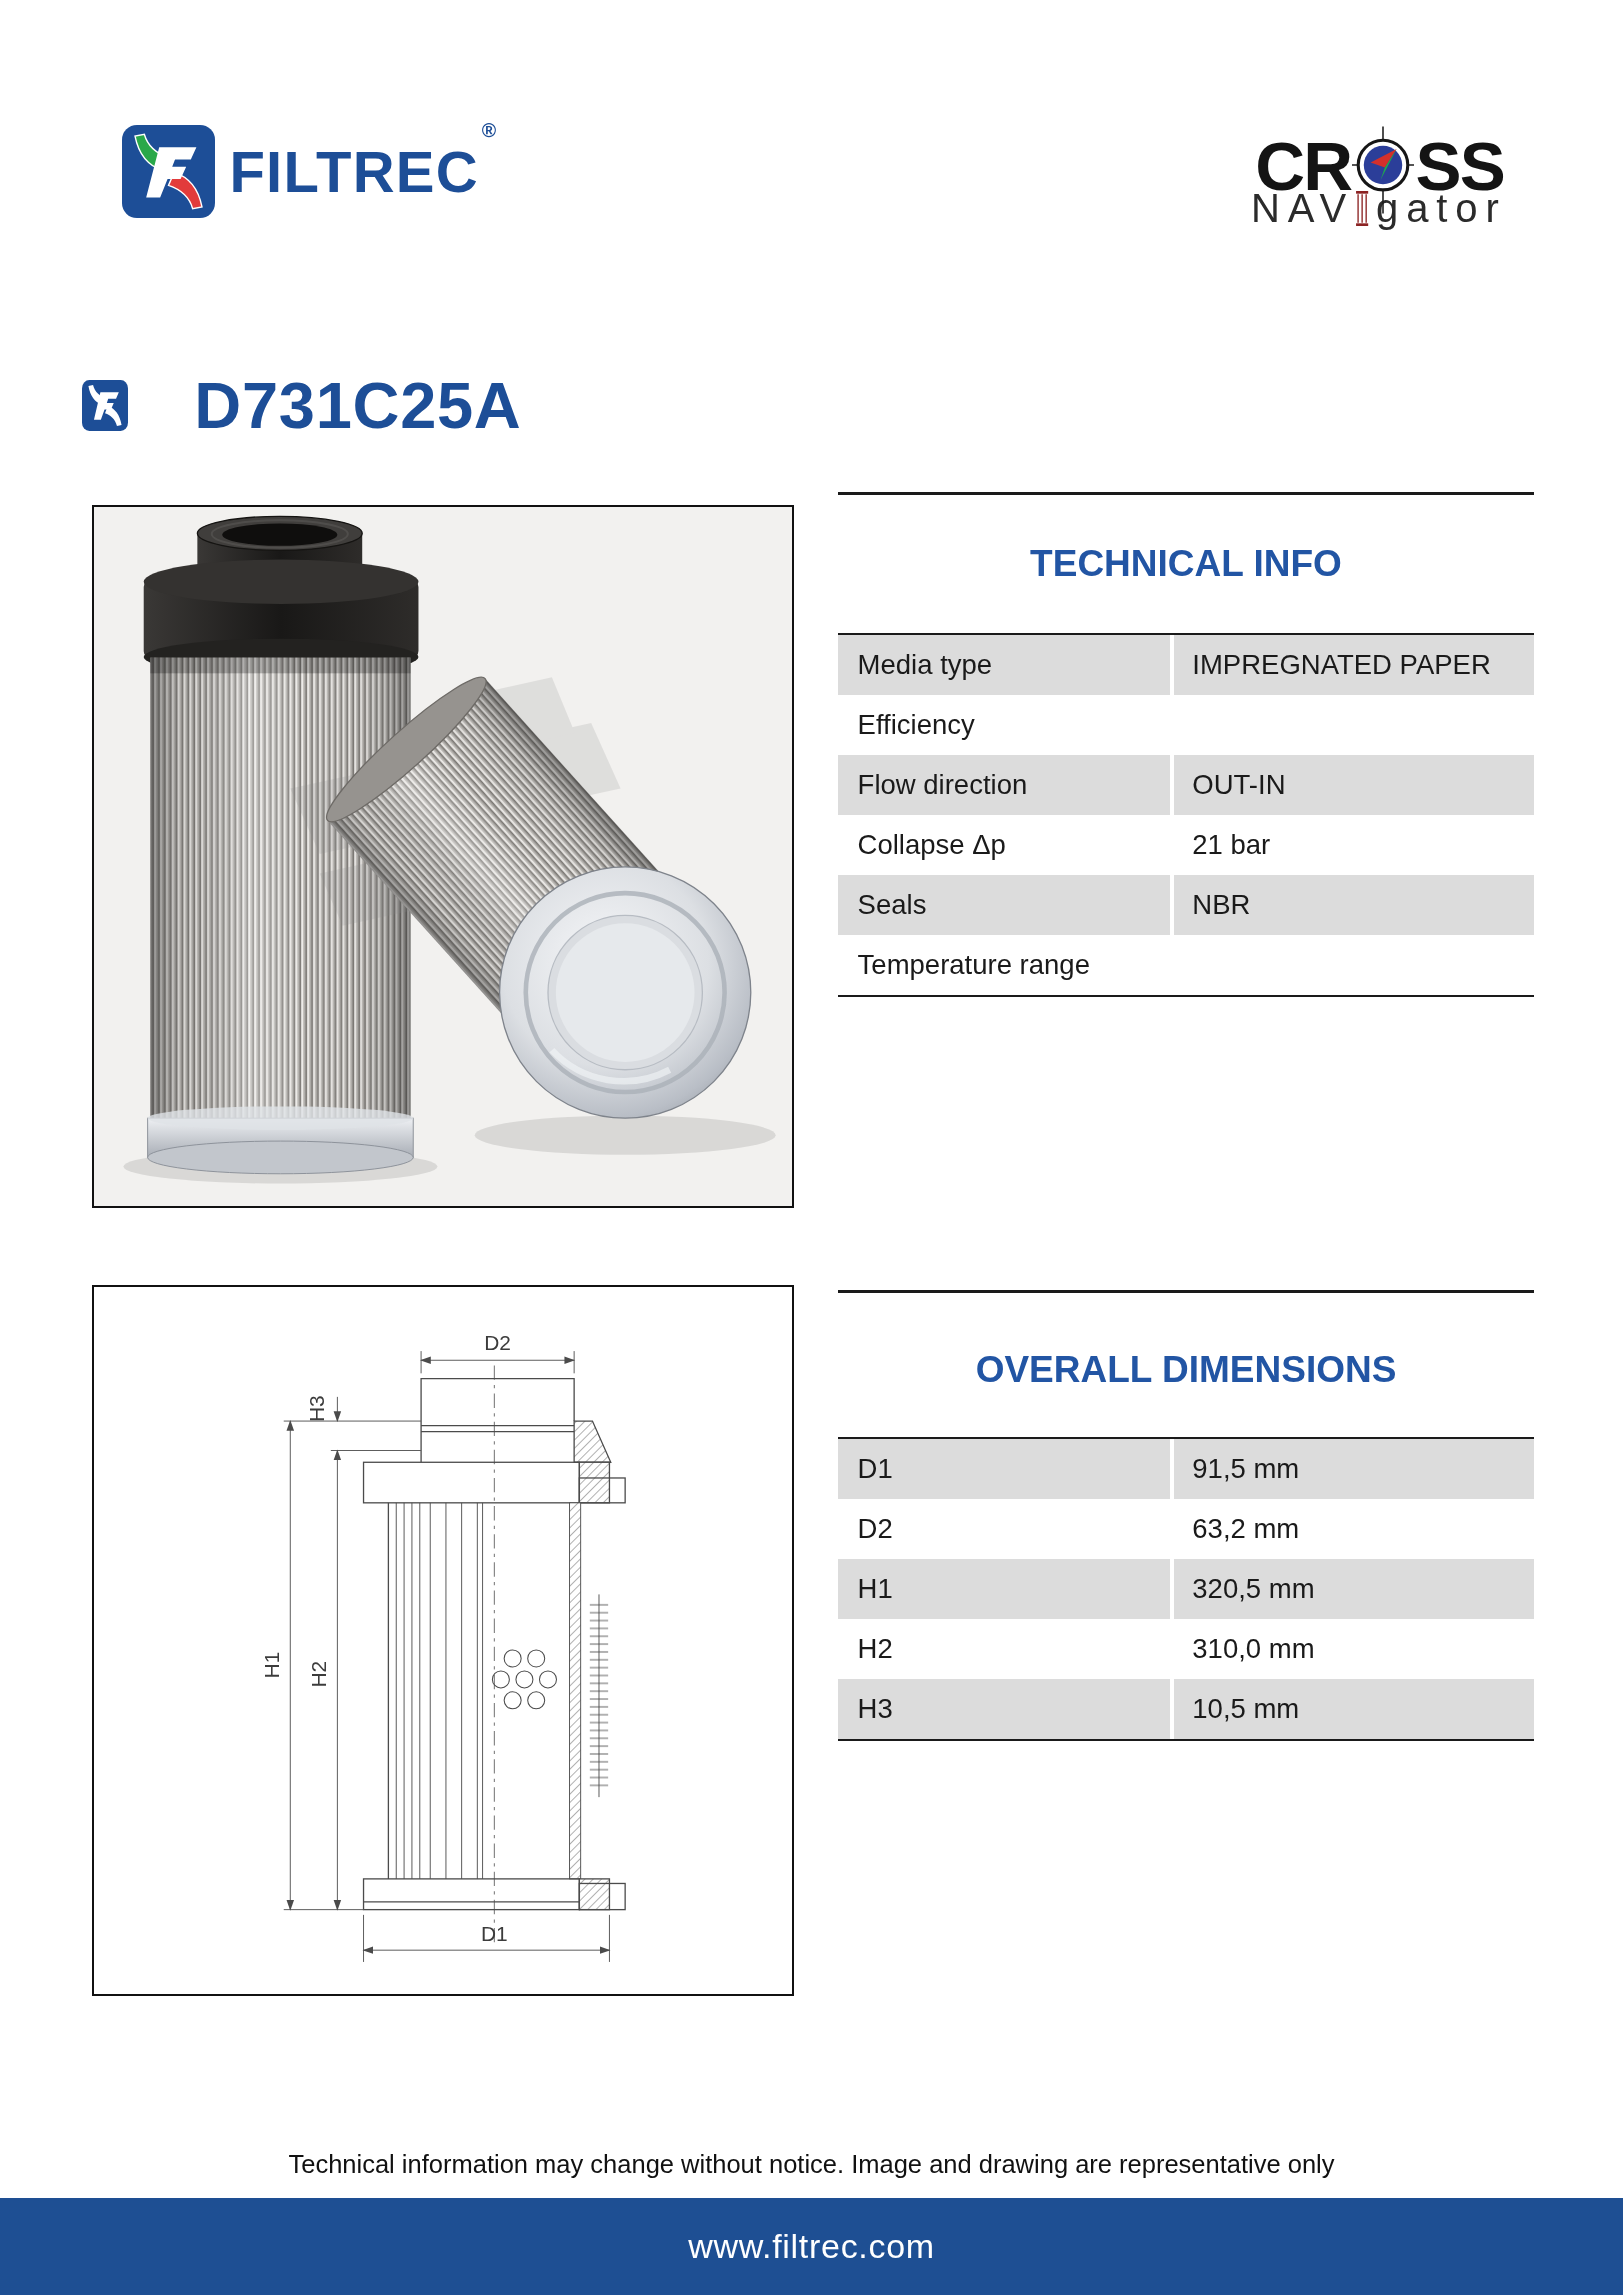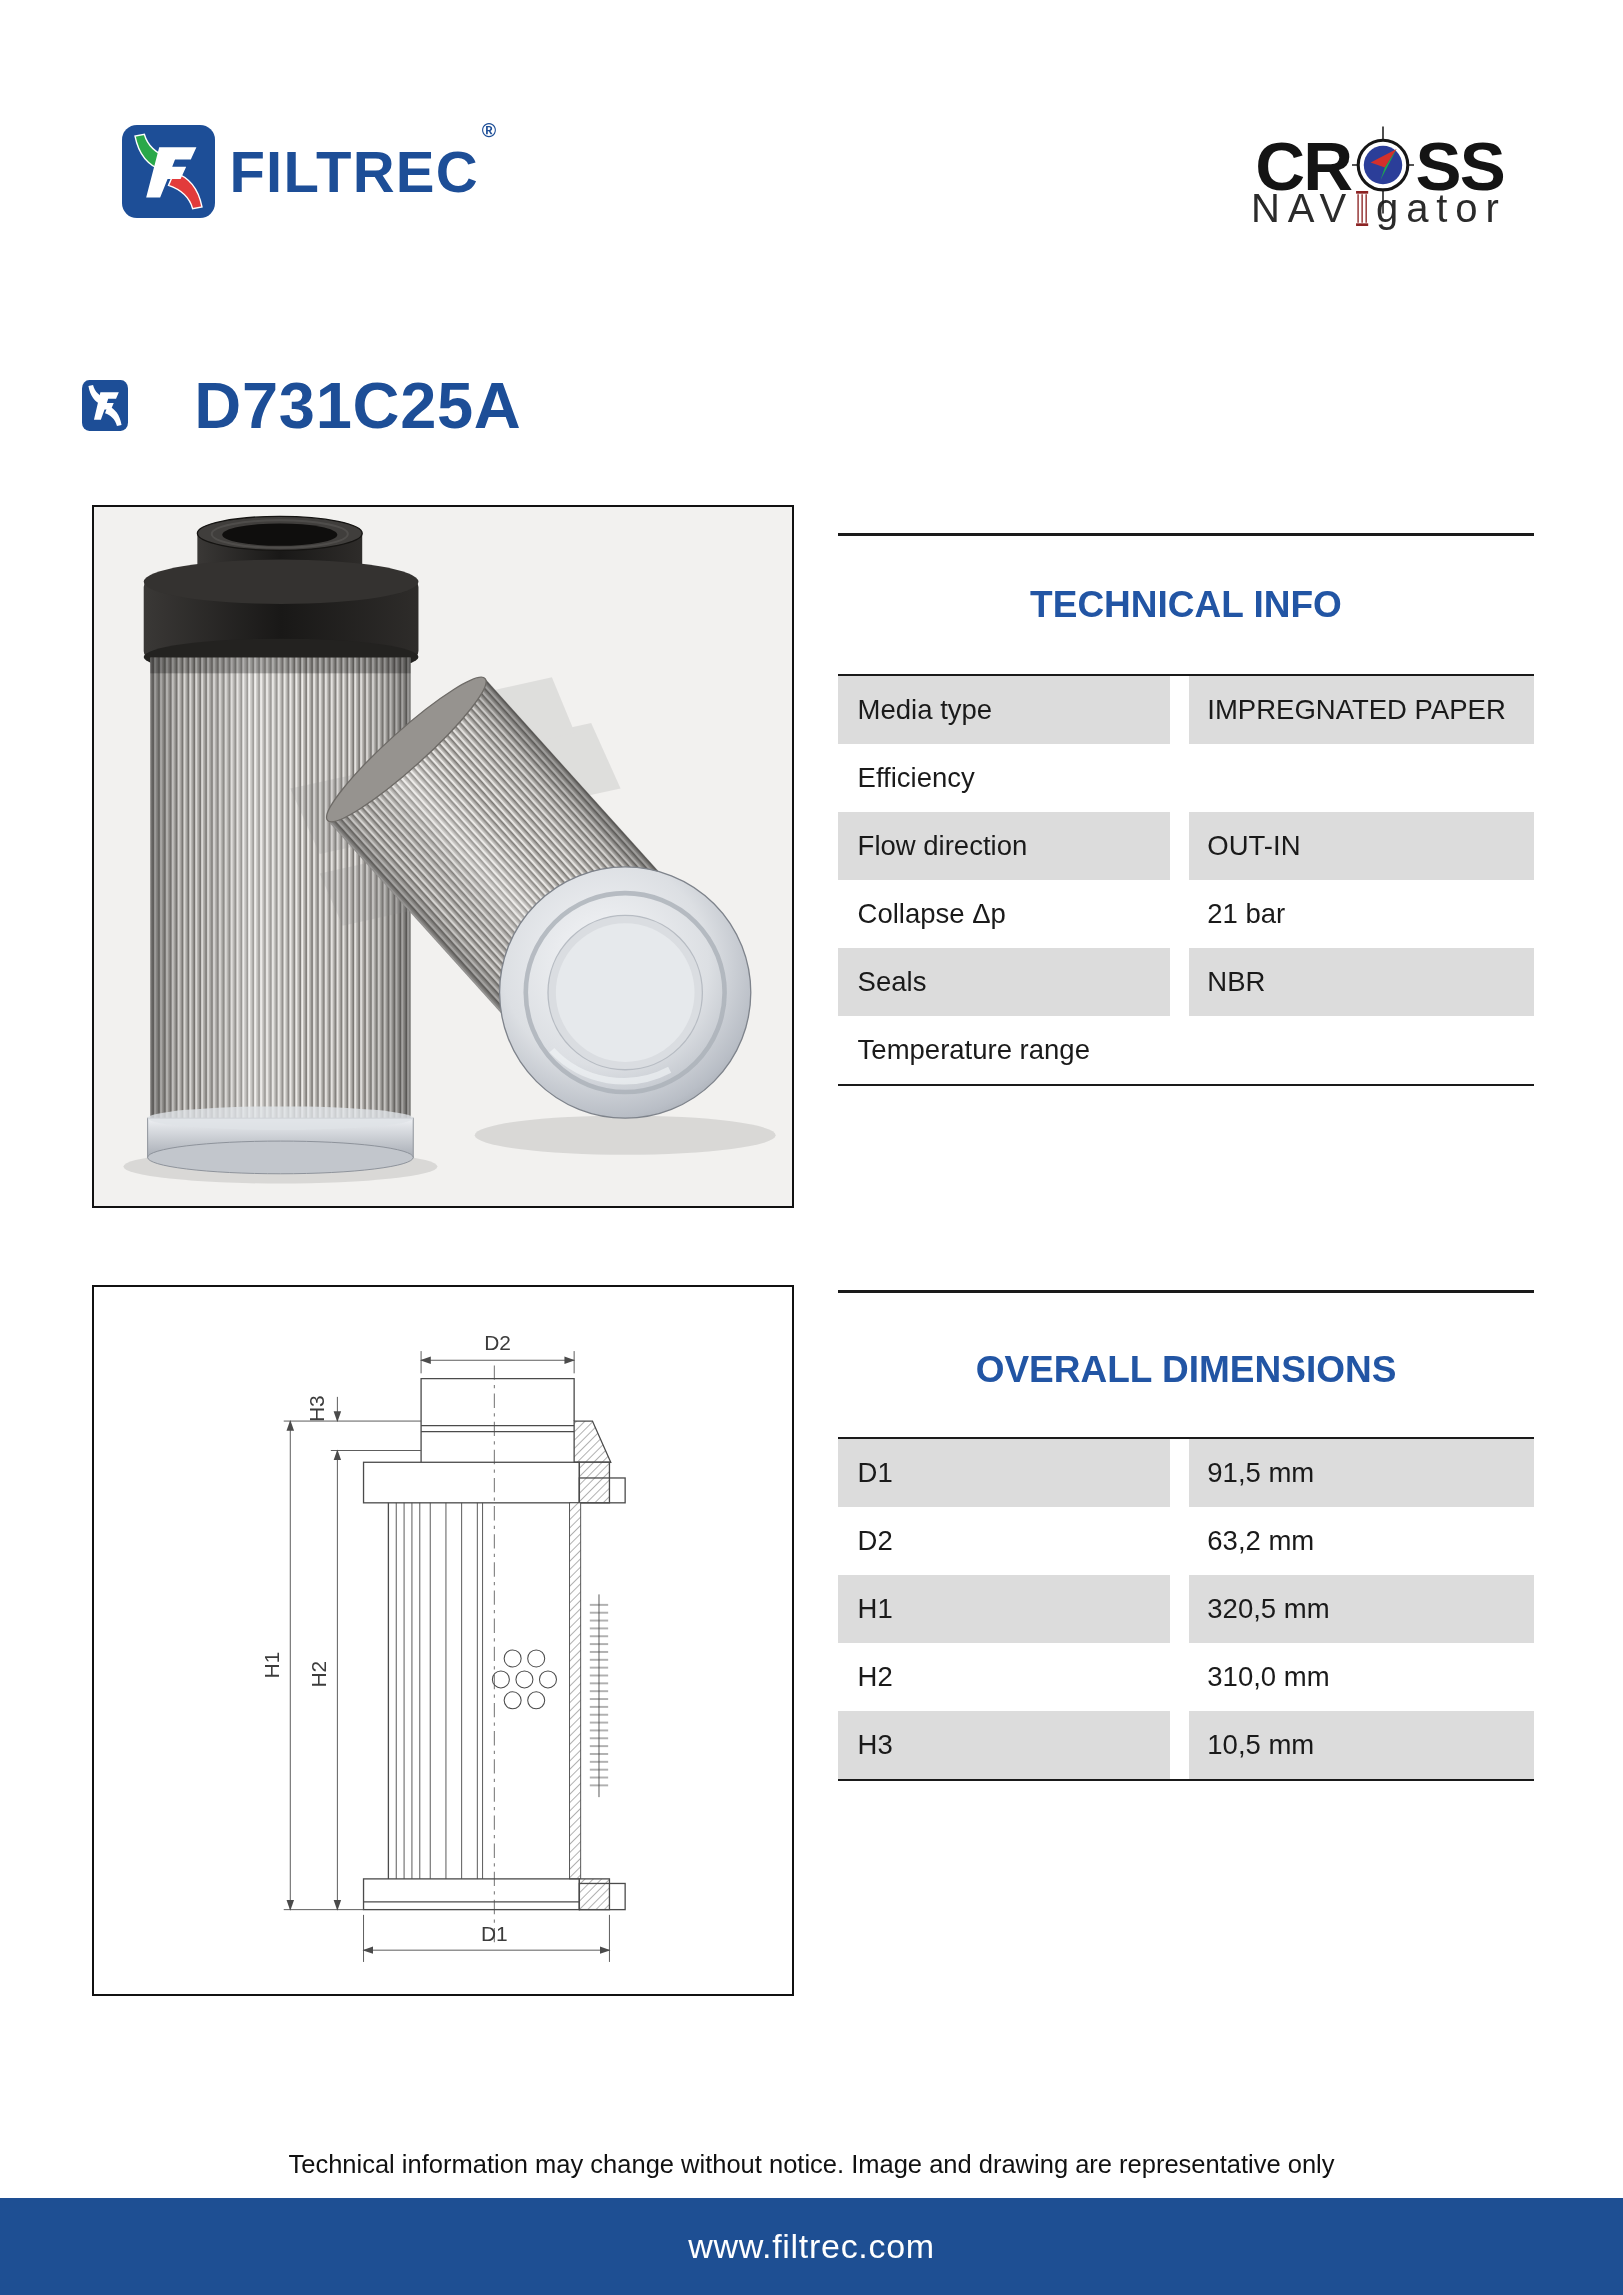--- a/index.html
+++ b/index.html
@@ -23,30 +23,30 @@
   .product-title-row{position:absolute;left:82px;top:373px;display:flex;align-items:center;gap:48px;}
   .product-title-row .ticon{width:46px;height:51px;display:block;}
   .product-code{font-size:65px;font-weight:bold;color:#1d4e97;margin-left:18.3px;letter-spacing:0.7px;line-height:1;}
   
   .photo-box{position:absolute;left:92px;top:505px;width:702px;height:703px;border:2px solid #111;
     box-sizing:border-box;background:#f2f1ef;}
   .drawing-box{position:absolute;left:92px;top:1285px;width:702px;height:711px;border:2px solid #111;
     box-sizing:border-box;background:#ffffff;}
   .photo-box svg,.drawing-box svg{width:100%;height:100%;display:block;}
   
-  .ti-section{position:absolute;left:838px;top:533px;width:696px;}
+  .ti-section{position:absolute;left:838px;top:492px;width:696px;}
   .od-section{position:absolute;left:838px;top:1290px;width:696px;}
   .sec-rule{height:2.6px;background:#1a1a1a;}
   .sec-title{text-align:center;font-size:37px;font-weight:bold;color:#2255a4;line-height:1;letter-spacing:0;}
   .ti-section .sec-title{margin-top:50px;}
   .od-section .sec-title{margin-top:58px;}
   .spec-table{border-top:2.6px solid #1a1a1a;border-bottom:2.6px solid #1a1a1a;}
   .ti-section .spec-table{margin-top:51px;}
   .od-section .spec-table{margin-top:49px;}
-  .spec-row{display:grid;grid-template-columns:332px 1fr;column-gap:19px;height:68px;}
+  .spec-row{display:grid;grid-template-columns:332px 1fr;column-gap:4px;height:60px;}
   .spec-row.odd .cell{background:#dcdcdc;}
   .cell{display:flex;align-items:center;font-size:27.5px;color:#1a1a1a;}
   .cell.label{padding-left:19.6px;}
   .cell.value{padding-left:18.3px;}
   .cell sub{font-size:17px;line-height:0;position:relative;top:6.5px;}
   .cell .post{white-space:pre;}
   
   .disclaimer{position:absolute;left:0;top:2150px;width:1623px;text-align:center;font-size:25.5px;color:#111;}
   .footer-bar{position:absolute;left:0;top:2198px;width:1623px;height:97px;background:#1e4f93;
     display:flex;align-items:center;justify-content:center;}

